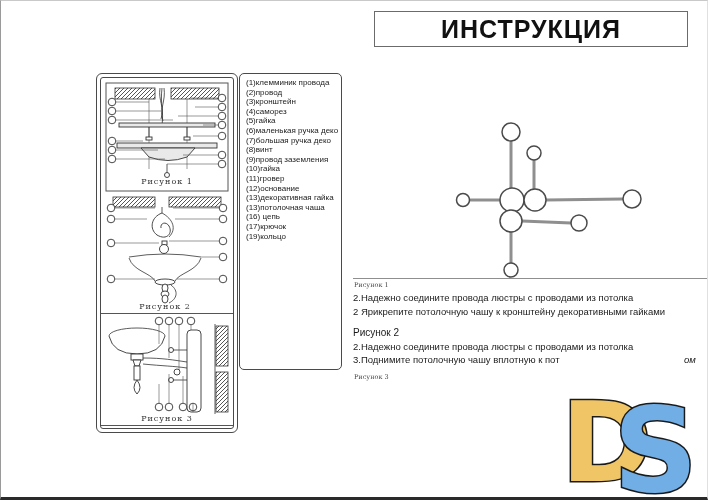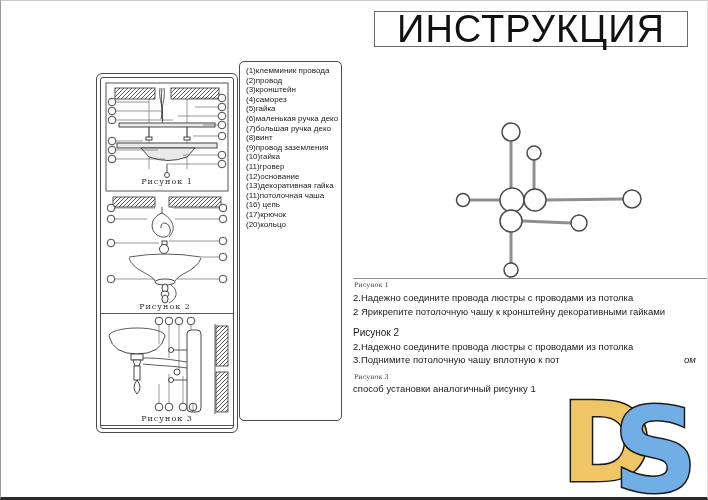--- a/index.html
+++ b/index.html
@@ -8,37 +8,37 @@
     font-family:"Liberation Sans",sans-serif;color:#1c1c1c;
     border-left:1px solid #9a9a9a;border-top:1px solid #c9c9c9;
     border-right:1px solid #e0e0e0;border-bottom:3px solid #2a2a2a;
     box-sizing:border-box;
   }
   .abs{position:absolute;}
   #title-box{
     left:373px;top:10px;width:312px;height:34px;border:1px solid #6b6b6b;
     display:flex;align-items:center;justify-content:center;
   }
-  #title-box .t{font-size:38px;font-weight:normal;letter-spacing:1px;color:#111;}
+  #title-box .t{font-size:25px;font-weight:bold;letter-spacing:1px;color:#111;}
   #model-label{
     right:8px;top:66px;font-family:"DejaVu Sans Mono",monospace;
     font-size:17px;color:#111;white-space:nowrap;
   }
   
   #diagram-panel{
     left:95px;top:72px;width:142px;height:360px;border:1px solid #4a4a4a;border-radius:6px;
     box-sizing:border-box;padding:3px;
   }
   #diagram-inner{
     width:100%;height:100%;border:1px solid #4a4a4a;border-radius:3px;box-sizing:border-box;
     display:flex;flex-direction:column;align-items:center;
   }
   
   #parts-panel{
-    left:238px;top:60px;width:103px;height:360px;border:1px solid #4a4a4a;border-radius:5px;
+    left:238px;top:72px;width:103px;height:297px;border:1px solid #4a4a4a;border-radius:5px;
     box-sizing:border-box;padding:4px 5px 0 6px;
   }
   .part-line{
     font-size:8px;line-height:9.6px;color:#222;word-break:break-word;width:94px;
   }
   .figcap{font-family:"DejaVu Serif",serif;font-size:8px;letter-spacing:1px;fill:#333;}
   .sep{border:0;border-top:1px solid #555;width:132px;margin:0;}
   .sep2{border:0;border-top:1px solid #555;width:132px;margin:1px 0 0 0;}
   
   #instructions{
@@ -242,24 +242,24 @@
     <div class="part-line">(4)саморез</div>
     <div class="part-line">(5)гайка</div>
     <div class="part-line">(6)маленькая ручка деко</div>
     <div class="part-line">(7)большая ручка деко</div>
     <div class="part-line">(8)винт</div>
     <div class="part-line">(9)провод заземления</div>
     <div class="part-line">(10)гайка</div>
     <div class="part-line">(11)гровер</div>
     <div class="part-line">(12)основание</div>
     <div class="part-line">(13)декоративная гайка</div>
-    <div class="part-line">(11)потолочная чаша</div>
+    <div class="part-line">(13)потолочная чаша</div>
     <div class="part-line">(16) цепь</div>
     <div class="part-line">(17)крючок</div>
-    <div class="part-line">(20)кольцо</div>
+    <div class="part-line">(19)кольцо</div>
   </div>
 
   <svg class="abs" style="left:415px;top:95px;" width="300" height="190" viewBox="0 0 300 190">
     <g stroke="#8f8f8f" stroke-width="3">
       <line x1="95" y1="45" x2="95" y2="92"></line>
       <line x1="118" y1="64" x2="118" y2="93"></line>
       <line x1="54" y1="104" x2="84" y2="104"></line>
       <line x1="130" y1="104" x2="207" y2="103"></line>
       <line x1="106" y1="125" x2="155" y2="127"></line>
       <line x1="95" y1="136" x2="95" y2="167"></line>
@@ -282,21 +282,20 @@
     <div class="small-head">Рисунок 1</div>
     <div class="step">2.Надежно соедините провода люстры с проводами из потолка</div>
     <div class="step">2 Ярикрепите потолочную чашу к кронштейну декоративными гайками</div>
     <div class="fig2-head">Рисунок 2</div>
     <div class="step">2.Надежно соедините провода люстры с проводами из потолка</div>
     <div class="step step3-wrap">
       <span>3.Поднимите потолочную чашу вплотную к пот</span>
       <span class="step3-tail">ом</span>
     </div>
     <div class="small-head" style="margin-top:6px;">Рисунок 3</div>
-    <div class="note">способ установки аналогичный рисунку 1</div>
   </div>
 
   <svg class="abs" style="left:560px;top:380px;" width="148" height="118" viewBox="0 0 148 118">
     <text x="0" y="100" style="font-family:'DejaVu Sans',sans-serif;font-weight:bold;font-size:110px;fill:#f0c566;stroke:#1a1a1a;stroke-width:3;paint-order:stroke;">D</text>
     <text x="52" y="110" style="font-family:'DejaVu Sans',sans-serif;font-weight:bold;font-size:118px;fill:#72aee6;stroke:#1a1a1a;stroke-width:3;paint-order:stroke;">S</text>
   </svg>
 
 </div>
 
 </body></html>

